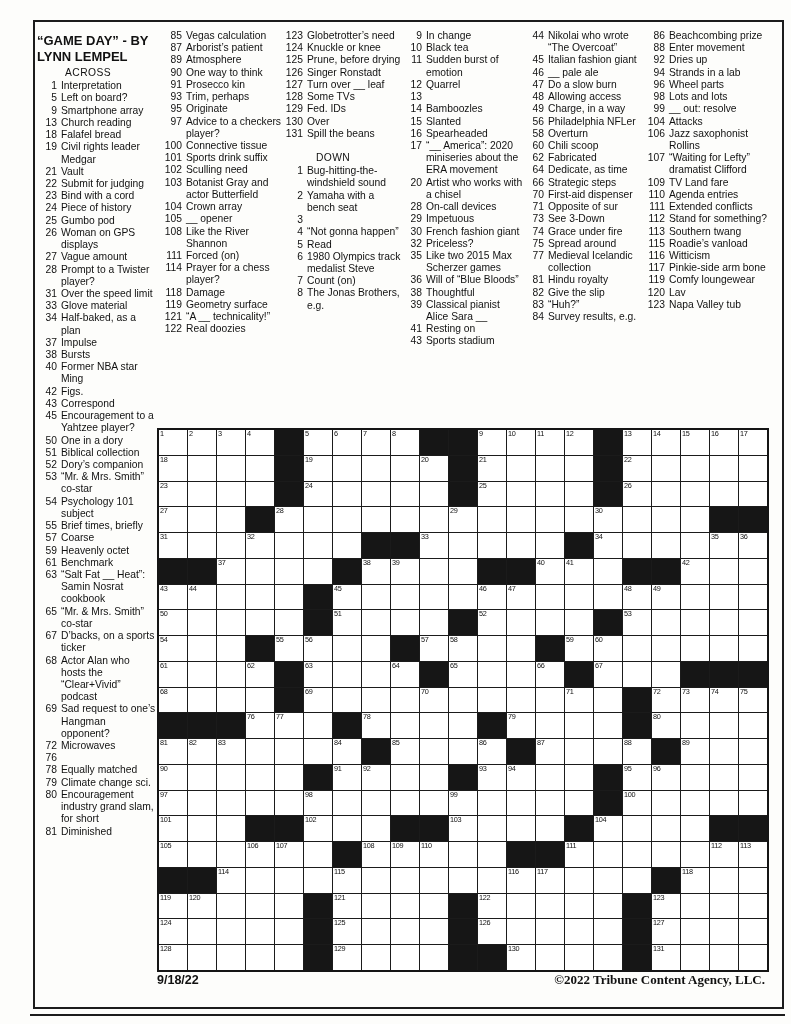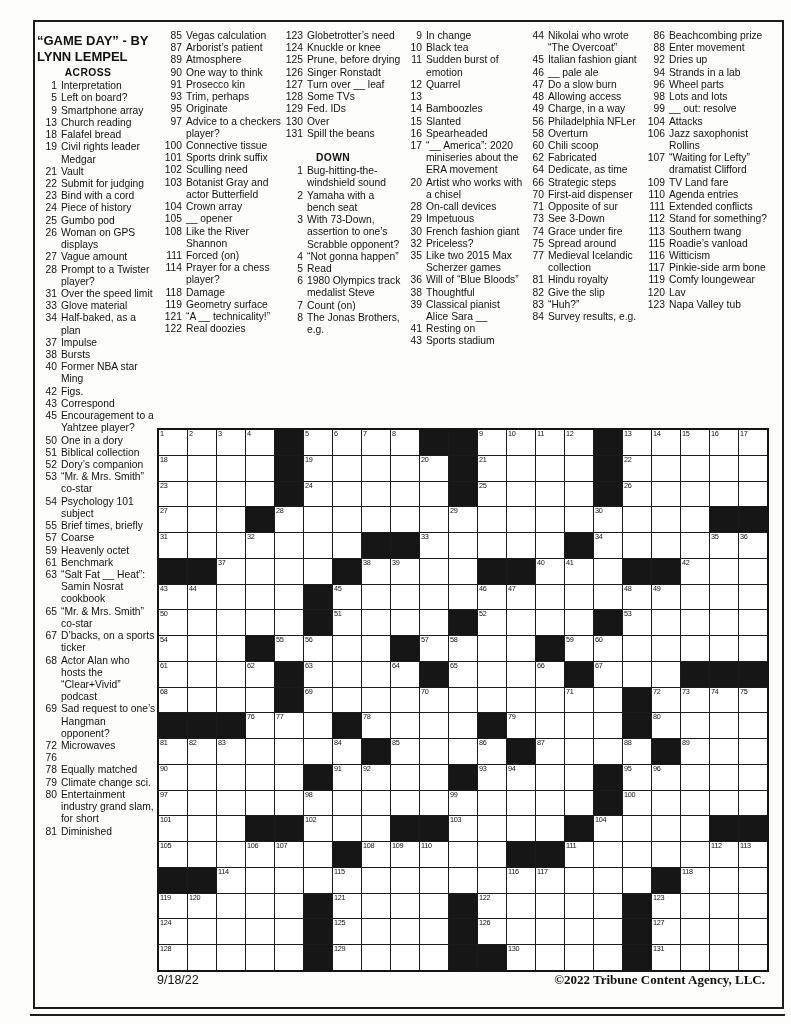--- a/index.html
+++ b/index.html
@@ -11,30 +11,30 @@
   .clue-col{position:absolute;top:30px;font-size:10.3px;line-height:12.22px;}
   .col-0{left:37px;top:66px;width:120px;}
   .col-1{left:162px;width:120px;}
   .col-2{left:283px;width:118px;}
   .col-3{left:402px;width:121px;}
   .col-4{left:524px;width:120px;}
   .col-5{left:645px;width:132px;}
   .clue{display:flex;}
   .cnum{flex:0 0 20px;text-align:right;padding-right:4px;}
   .ctxt{flex:1;}
-  .clue-heading{font-weight:bold;text-align:center;letter-spacing:.4px;margin:1px 18px 1px 0;}
+  .clue-heading{font-weight:normal;text-align:center;letter-spacing:.4px;margin:1px 18px 1px 0;}
   .clue-heading.gap{margin-top:12px;}
   .grid{position:absolute;left:157px;top:428px;width:608px;height:540px;
         display:grid;grid-template-columns:repeat(21,1fr);grid-template-rows:repeat(21,1fr);
         background:#1b1b1b;gap:1px;border:2px solid #151515;}
   .cell{position:relative;background:#fff;}
   .cell.black{background:#161616;}
   .cnum-grid{position:absolute;top:0;left:1px;font-size:7.3px;line-height:8.5px;letter-spacing:-.3px;}
   .footer{position:absolute;left:157px;top:972px;width:608px;display:flex;justify-content:space-between;align-items:baseline;}
-  .date{font-size:12.5px;font-weight:normal;}
+  .date{font-size:12.5px;font-weight:bold;}
   .copyright{font-family:"Liberation Serif", serif;font-size:13px;font-weight:bold;}
 </style>
 </head>
 <body>
 
 <div class="page">
   <div class="frame"></div>
   <div class="bottom-rule"></div>
 
   <div class="title">
@@ -202,21 +202,21 @@
       <div class="clue">
         <span class="cnum">78</span>
         <span class="ctxt">Equally matched</span>
       </div>
       <div class="clue">
         <span class="cnum">79</span>
         <span class="ctxt">Climate change sci.</span>
       </div>
       <div class="clue">
         <span class="cnum">80</span>
-        <span class="ctxt">Entertainment industry grand slam, for short</span>
+        <span class="ctxt">Encouragement industry grand slam, for short</span>
       </div>
       <div class="clue">
         <span class="cnum">81</span>
         <span class="ctxt">Diminished</span>
       </div>
     </div>
   <div class="clue-col col-1">
       <div class="clue">
         <span class="cnum">85</span>
         <span class="ctxt">Vegas calculation</span>
@@ -343,21 +343,20 @@
       <div class="clue">
         <span class="cnum">1</span>
         <span class="ctxt">Bug-hitting-the-windshield sound</span>
       </div>
       <div class="clue">
         <span class="cnum">2</span>
         <span class="ctxt">Yamaha with a bench seat</span>
       </div>
       <div class="clue">
         <span class="cnum">3</span>
-        <span class="ctxt">With 73-Down, assertion to one’s Scrabble opponent?</span>
       </div>
       <div class="clue">
         <span class="cnum">4</span>
         <span class="ctxt">“Not gonna happen”</span>
       </div>
       <div class="clue">
         <span class="cnum">5</span>
         <span class="ctxt">Read</span>
       </div>
       <div class="clue">

